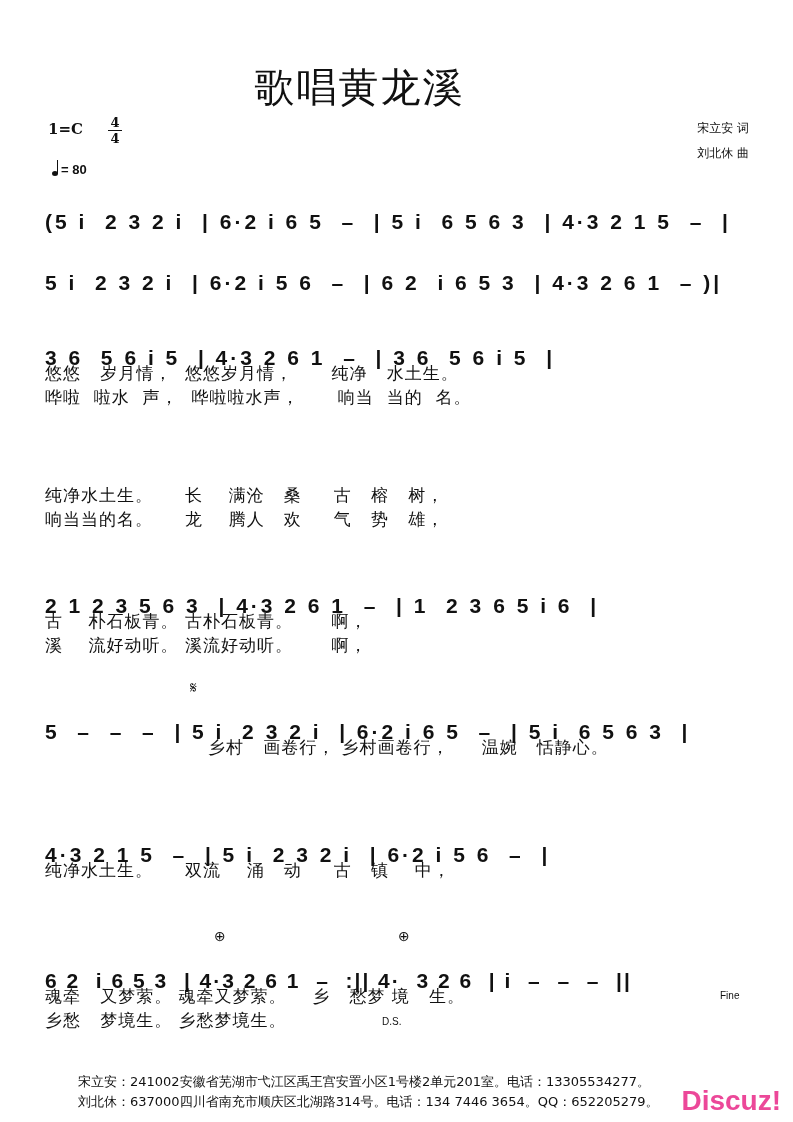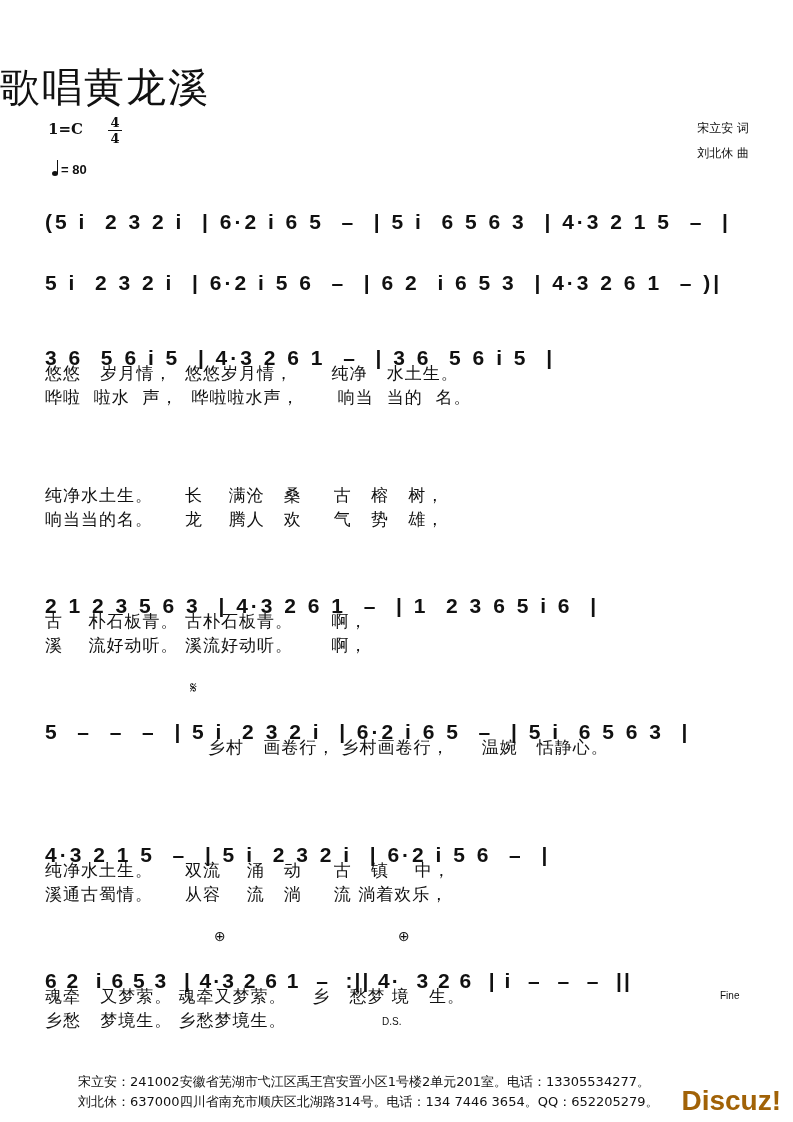--- a/index.html
+++ b/index.html
@@ -1,31 +1,31 @@
 <!DOCTYPE html>
 <html><head>
 <meta charset="utf-8">
 <style>
   html, body { margin:0; padding:0; background:#fff; }
   body { width:793px; height:1122px; position:relative; overflow:hidden; color:#111;
          font-family:"DejaVu Sans", sans-serif; }
   .abs { position:absolute; }
-  .title { left:0; width:719px; top:60px; font-size:40px; letter-spacing:2px; font-weight:400; }
+  .title { left:0; width:719px; top:60px; text-align:center; font-size:40px; letter-spacing:2px; font-weight:400; }
   .key { left:48px; top:120px; font-family:"DejaVu Serif", serif; font-weight:bold; font-size:15px; }
   .timesig { left:108px; top:116px; font-family:"DejaVu Serif", serif; font-weight:bold; font-size:13px; line-height:13px; text-align:center; }
   .timesig .bar { border-top:1.5px solid #111; width:14px; margin:1px 0; }
   .tempo { left:52px; top:162px; font-family:"Liberation Sans", sans-serif; font-weight:bold; font-size:13px; }
   .tempo .note { display:inline-block; width:6px; height:5px; background:#111; border-radius:50%; position:relative; top:2px; margin-right:3px; }
   .tempo .note::after { content:""; position:absolute; right:0; bottom:2px; width:1.3px; height:14px; background:#111; }
   .credit { right:44px; font-family:"DejaVu Sans", sans-serif; font-size:12px; }
   .staff { left:45px; width:710px; height:30px; }
   .n { position:absolute; font-family:Liberation Sans, sans-serif; font-weight:bold; font-size:21px; top:16px; }
   .lyr { position:absolute; font-family:"DejaVu Serif", serif; font-size:17px; white-space:pre; letter-spacing:1px; }
   .footer { left:78px; font-family:"DejaVu Sans", sans-serif; font-size:13px; }
-  .wm { right:12px; top:1085px; font-family:"Liberation Sans", sans-serif; font-weight:bold; font-size:28px; color:#a16207; }
+  .wm { right:12px; top:1085px; font-family:"Liberation Sans", sans-serif; font-weight:bold; font-size:28px; color:#ec4899; }
   .small { font-family:"Liberation Sans", sans-serif; font-size:10px; }
 </style>
 </head>
 <body>
 
 <div class="abs title">歌唱黄龙溪</div>
 <div class="abs key">1=C</div>
 <div class="abs timesig">
   <div>4</div>
   <div class="bar"></div>
@@ -62,21 +62,20 @@
 
 <div class="abs" style="left:190px;top:678px;font-size:16px">𝄋</div>
 <div class="abs staff" style="top:704px">
   <span class="n" style="left:0;white-space:pre;letter-spacing:3px">5  –  –  –  | 5 i  2 3 2 i  | 6·2 i 6 5  –  | 5 i  6 5 6 3  |</span>
   <span class="lyr" style="left:163px;top:32px">乡村   画卷行， 乡村画卷行，     温婉   恬静心。</span>
 </div>
 
 <div class="abs staff" style="top:827px">
   <span class="n" style="left:0;white-space:pre;letter-spacing:3px">4·3 2 1 5  –  | 5 i  2 3 2 i  | 6·2 i 5 6  –  |</span>
   <span class="lyr" style="left:0;top:32px">纯净水土生。     双流    涌   动     古   镇    中，</span>
-  <span class="lyr" style="left:0;top:56px">溪通古蜀情。     从容    流   淌     流 淌着欢乐，</span>
 </div>
 
 <div class="abs" style="left:214px;top:928px;font-size:14px">⊕</div>
 <div class="abs" style="left:398px;top:928px;font-size:14px">⊕</div>
 <div class="abs staff" style="top:953px">
   <span class="n" style="left:0;white-space:pre;letter-spacing:2px">6 2  i 6 5 3  | 4·3 2 6 1  –  :|| 4·  3 2 6  | i  –  –  –  ||</span>
   <span class="lyr" style="left:0;top:32px">魂牵   又梦萦。 魂牵又梦萦。    乡   愁梦 境   生。</span>
   <span class="lyr" style="left:0;top:56px">乡愁   梦境生。 乡愁梦境生。</span>
 </div>
 <div class="abs small" style="left:382px;top:1016px">D.S.</div>

